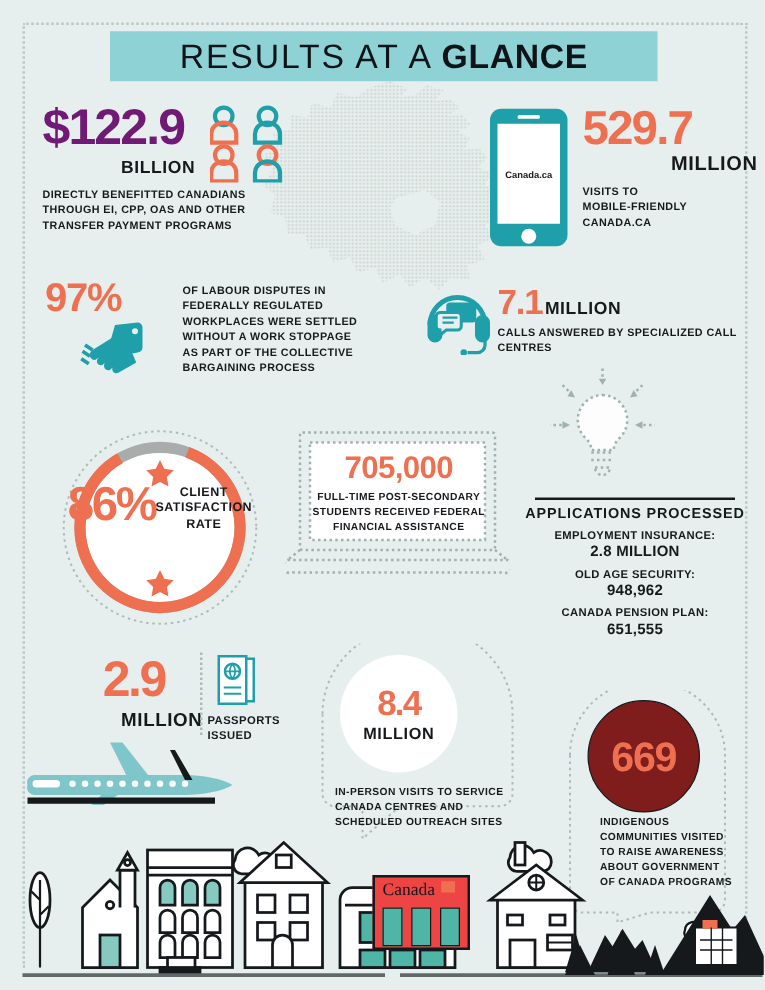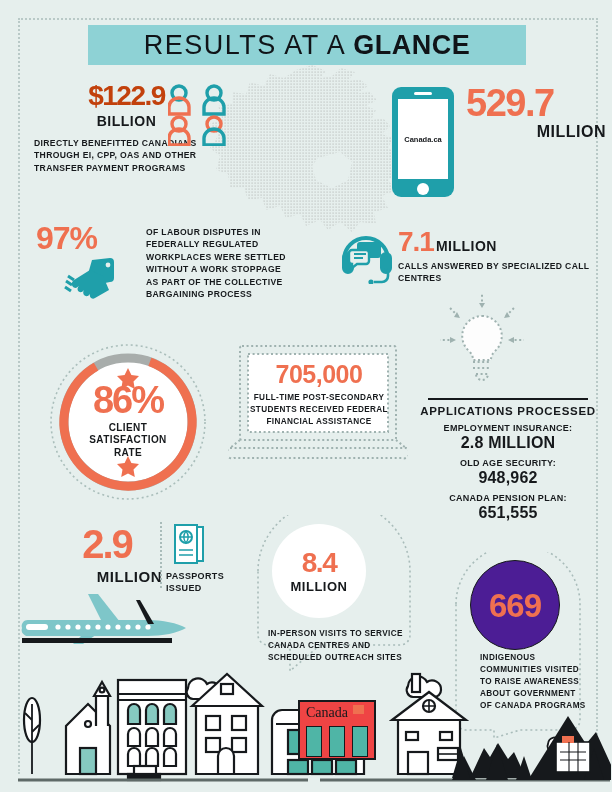--- a/index.html
+++ b/index.html
@@ -27,21 +27,21 @@
     font-size:27px;letter-spacing:1.5px;color:#101418;font-weight:300;white-space:nowrap;}
   .banner-title .bold{font-weight:900;letter-spacing:0.5px;margin-left:7px;}
   .unit{font-size:15px;font-weight:900;color:#16191c;letter-spacing:.5px;text-align:right;}
   .body{font-size:8.6px;font-weight:700;color:#16191c;line-height:1.45;letter-spacing:.35px;}
   .body b{font-weight:900;}
 
   .blk{position:absolute;}
 
   
   #stat-billion{left:34px;top:82px;width:185px;}
-  #stat-billion .num{font-size:28px;font-weight:900;color:#c2410c;letter-spacing:-1.5px;line-height:1;text-align:center;}
+  #stat-billion .num{font-size:40px;font-weight:900;color:#701a75;letter-spacing:-1.5px;line-height:1;}
   #stat-billion .unit{display:block;text-align:center;margin-top:3px;font-size:14px;}
   #stat-billion .body{margin-top:8px;}
 
   .people{position:absolute;left:168px;top:84px;width:70px;height:62px;}
 
   
   .phone{position:absolute;left:392px;top:87px;width:62px;height:110px;
     background:#1f9faa;border-radius:9px;}
   .phone .screen{position:absolute;left:6px;top:12px;width:50px;height:80px;background:#fff;
     display:flex;align-items:center;justify-content:center;
@@ -64,37 +64,37 @@
   #stat-calls{left:398px;top:228px;width:215px;}
   #stat-calls .num{font-size:28px;font-weight:900;color:#ef7050;letter-spacing:-1px;line-height:1;}
   #stat-calls .unit{font-size:14px;margin-left:2px;}
   #stat-calls .body{margin-top:4px;}
 
   
   .bulb{position:absolute;left:432px;top:292px;width:100px;height:112px;}
 
   
   .satis{position:absolute;left:48px;top:342px;width:160px;height:160px;}
-  .satis-txt{position:absolute;left:48px;top:342px;width:160px;height:160px;
-    display:flex;flex-direction:column;align-items:center;justify-content:center;text-align:center;}
+  .satis-txt{position:absolute;left:48px;top:326px;width:160px;height:160px;
+    display:flex;flex-direction:row;align-items:center;justify-content:center;text-align:center;}
   .satis-txt .num{font-size:38px;font-weight:900;color:#ef7050;letter-spacing:-2px;line-height:1;margin-top:-4px;}
   .satis-txt .lbl{font-size:10px;font-weight:700;color:#16191c;line-height:1.25;margin-top:3px;letter-spacing:.4px;}
 
   
   .laptop{position:absolute;left:228px;top:344px;width:180px;height:122px;}
   #stat-students{left:248px;top:362px;width:142px;text-align:center;}
   #stat-students .num{font-size:25px;font-weight:900;color:#ef7050;letter-spacing:-.5px;line-height:1;}
   #stat-students .body{margin-top:5px;font-size:8.2px;}
 
   
   #applications{left:418px;top:398px;width:180px;text-align:center;}
   #applications .rule{height:2px;background:#16191c;width:160px;margin:0 auto 5px;}
   #applications .head{font-size:11.5px;font-weight:900;letter-spacing:.7px;color:#16191c;}
   #applications .lbl{font-size:9px;font-weight:700;color:#16191c;letter-spacing:.3px;margin-top:6px;}
-  #applications .val{font-size:16px;font-weight:900;color:#16191c;letter-spacing:.2px;margin-top:1px;}
+  #applications .val{font-size:12px;font-weight:900;color:#16191c;letter-spacing:.2px;margin-top:1px;}
 
   
   #stat-passports{left:52px;top:524px;width:110px;text-align:center;}
   #stat-passports .num{font-size:40px;font-weight:900;color:#ef7050;letter-spacing:-2px;line-height:1;}
   #stat-passports .unit{display:block;font-size:15px;margin-top:4px;}
   .vsep{position:absolute;left:160px;top:522px;height:66px;border-left:2px dotted #a9bcba;}
   .passport-ico{position:absolute;left:172px;top:524px;width:34px;height:42px;}
   #passport-lbl{left:166px;top:570px;width:70px;}
   #passport-lbl .body{font-size:9px;line-height:1.35;}
   .plane{position:absolute;left:18px;top:590px;width:180px;height:72px;}
@@ -104,21 +104,21 @@
   .circ84{position:absolute;left:272px;top:524px;width:94px;height:94px;border-radius:50%;
     background:#fff;display:flex;flex-direction:column;align-items:center;justify-content:center;}
   .circ84 .num{font-size:28px;font-weight:900;color:#ef7050;letter-spacing:-1.5px;line-height:1;}
   .circ84 .unit{font-size:13px;margin-top:2px;}
   #inperson-text{left:268px;top:628px;width:140px;}
   #inperson-text .body{font-size:8.2px;}
 
   
   .speech669{position:absolute;left:452px;top:552px;width:132px;height:186px;}
   .circ669{position:absolute;left:470px;top:560px;width:88px;height:88px;border-radius:50%;
-    background:#4c1d95;display:flex;align-items:center;justify-content:center;
+    background:#7f1d1d;display:flex;align-items:center;justify-content:center;
     border:1.2px solid #16191c;}
   .circ669 .num{font-size:33px;font-weight:900;color:#ef7050;letter-spacing:-1px;line-height:1;}
   #indigenous-text{left:480px;top:652px;width:110px;}
   #indigenous-text .body{font-size:8.2px;line-height:1.45;}
 
   
   .city{position:absolute;left:0;top:648px;width:612px;height:144px;}
 </style>
 </head>
 <body>
@@ -166,20 +166,25 @@
 
   <div class="phone">
     <div class="speaker"></div>
     <div class="screen">Canada.ca</div>
     <div class="home"></div>
   </div>
 
   <div class="blk" id="stat-visits">
     <div class="num">529.7</div>
     <span class="unit">MILLION</span>
+    <div class="body">
+      <div>VISITS TO</div>
+      <div>MOBILE-FRIENDLY</div>
+      <div style="font-weight:900">CANADA.CA</div>
+    </div>
   </div>
 
   <div class="blk" id="stat-disputes">
     <div class="num">97%</div>
   </div>
   <svg class="handshake" viewBox="0 0 60 46">
     <g fill="#1f9faa">
       <path d="M30,4 l18,-2 a4,4 0 0 1 4,4 l0,16 a4,4 0 0 1 -4,4 l-10,2 l-12,-10 Z"></path>
       <path d="M28,14 l-16,10 c-4,3 -2,8 2,8 l3,-2 c-3,3 -1,7 3,6 l2,-2 c-2,3 0,7 4,6 l2,-2 c-1,3 2,6 5,4 l14,-8 l-6,-14 Z"></path>
       <circle cx="46" cy="9" r="2.4" fill="#e6efed"></circle>

